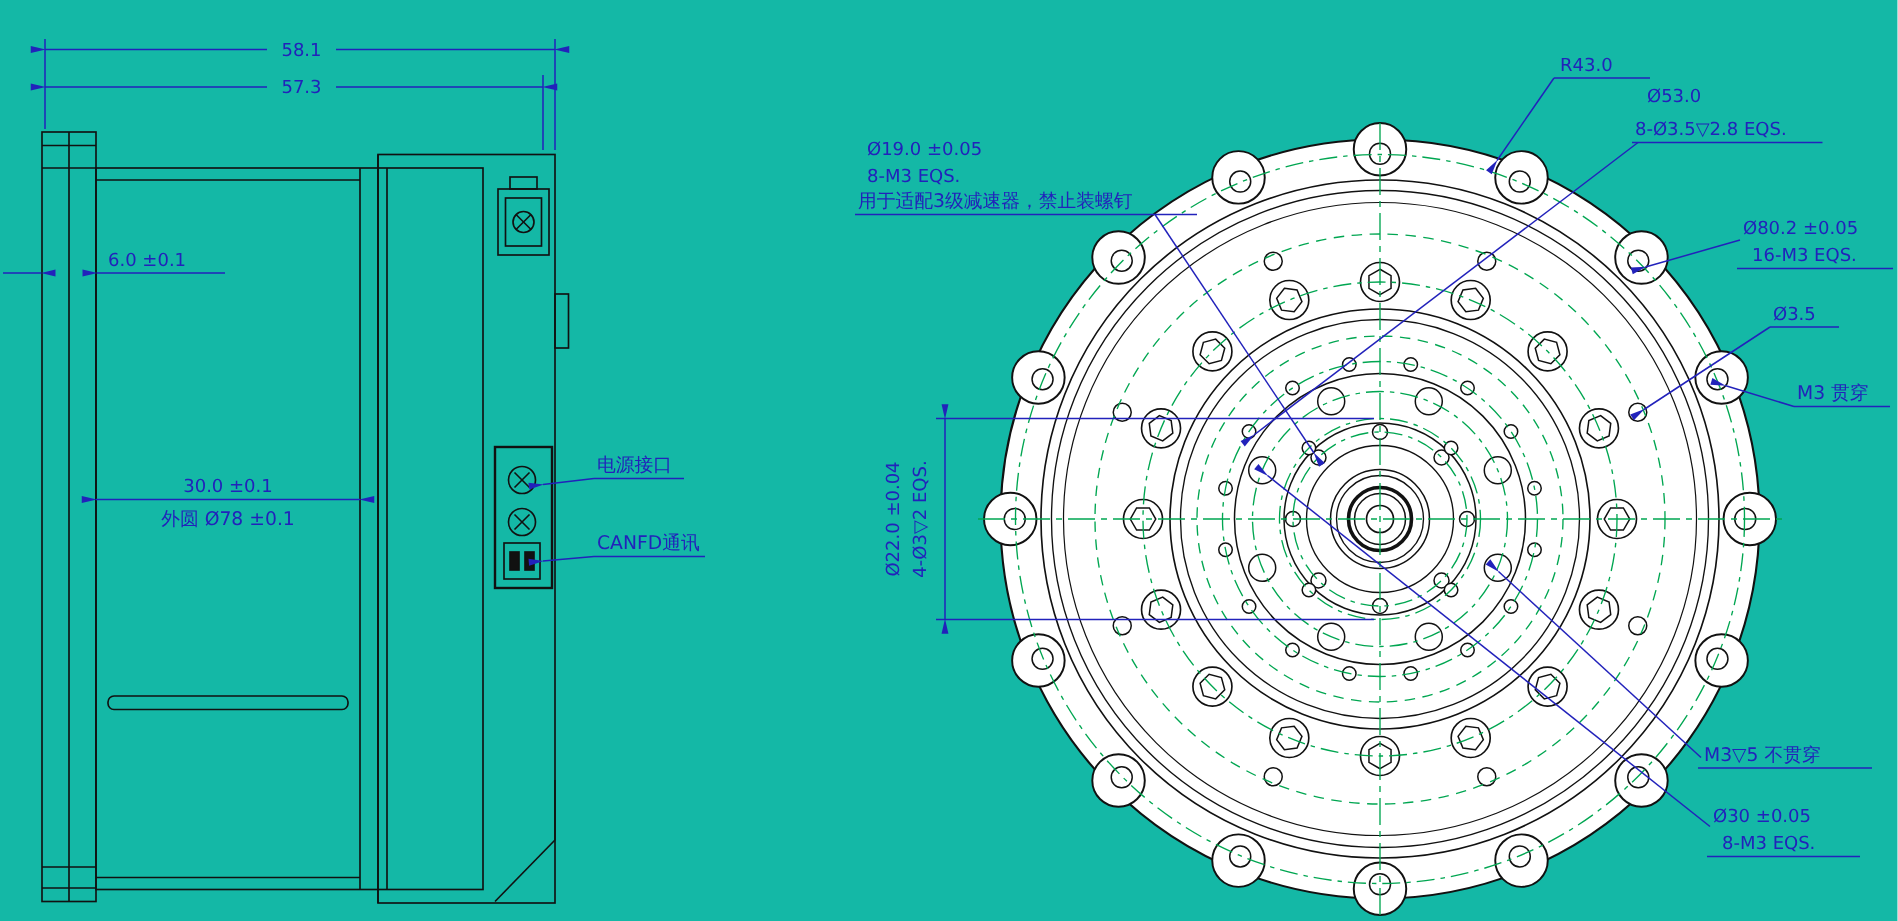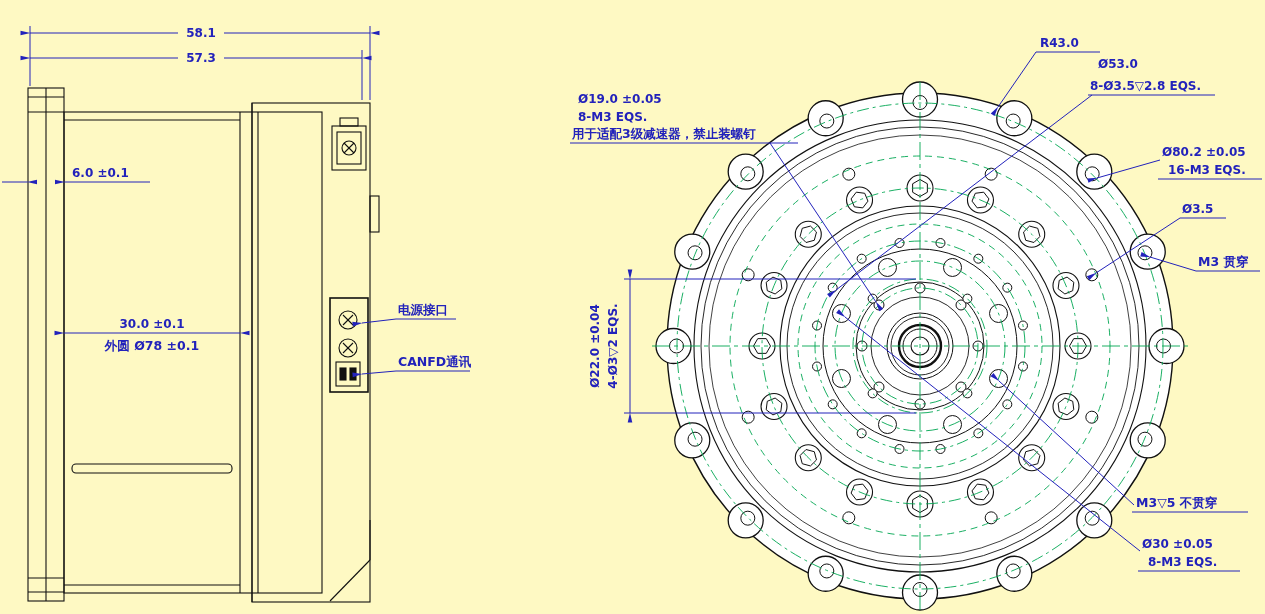--- a/index.html
+++ b/index.html
@@ -1,17 +1,17 @@
 <!DOCTYPE html>
 <html><head>
 <meta charset="utf-8">
 <style>
   html,body{margin:0;padding:0;background:#fff;}
-  #canvas{position:relative;width:1265px;height:614px;background:#fef9c3;overflow:hidden;
-          font-family:"DejaVu Sans", sans-serif;font-weight:bold;}
+  #canvas{position:relative;width:1265px;height:614px;background:#14b8a6;overflow:hidden;
+          font-family:"DejaVu Sans", sans-serif;}
   svg{display:block;}
   text.dim{fill:#2222bb;font-family:"DejaVu Sans", sans-serif;font-size:12px;}
   text.dimc{fill:#2222bb;font-family:"DejaVu Sans", sans-serif;font-size:12.5px;}
   .bl line{stroke:#2222bb;stroke-width:1;}
   .geo{stroke:#111;fill:none;}
 </style>
 </head>
 <body>
 
 <div id="canvas">

